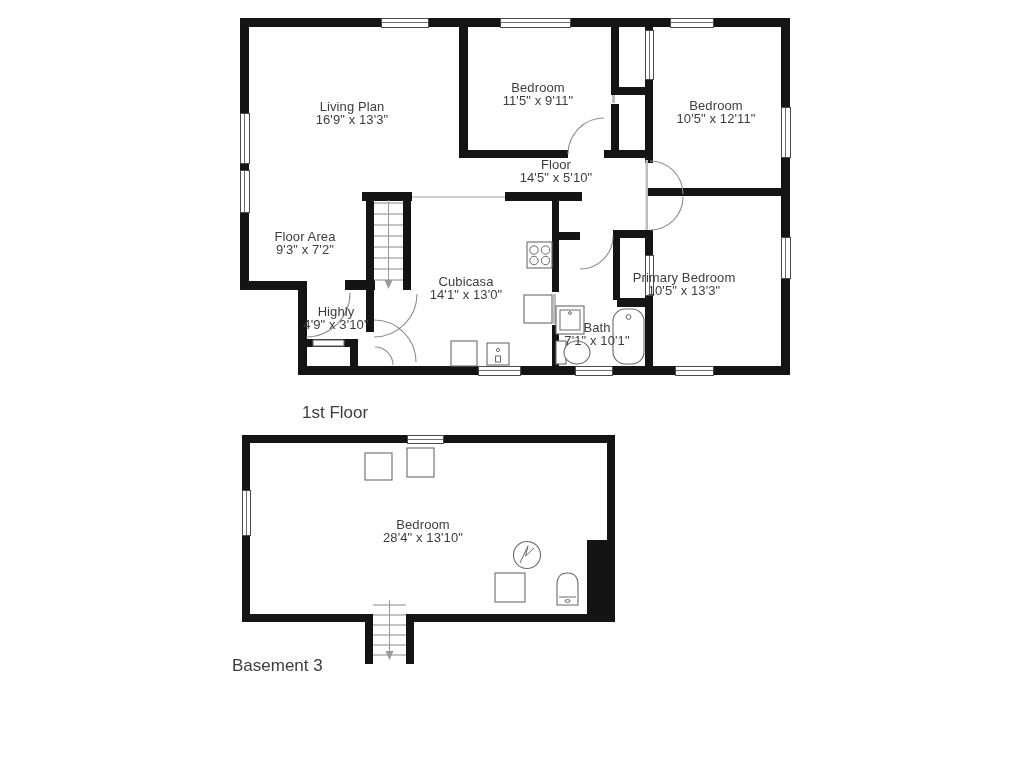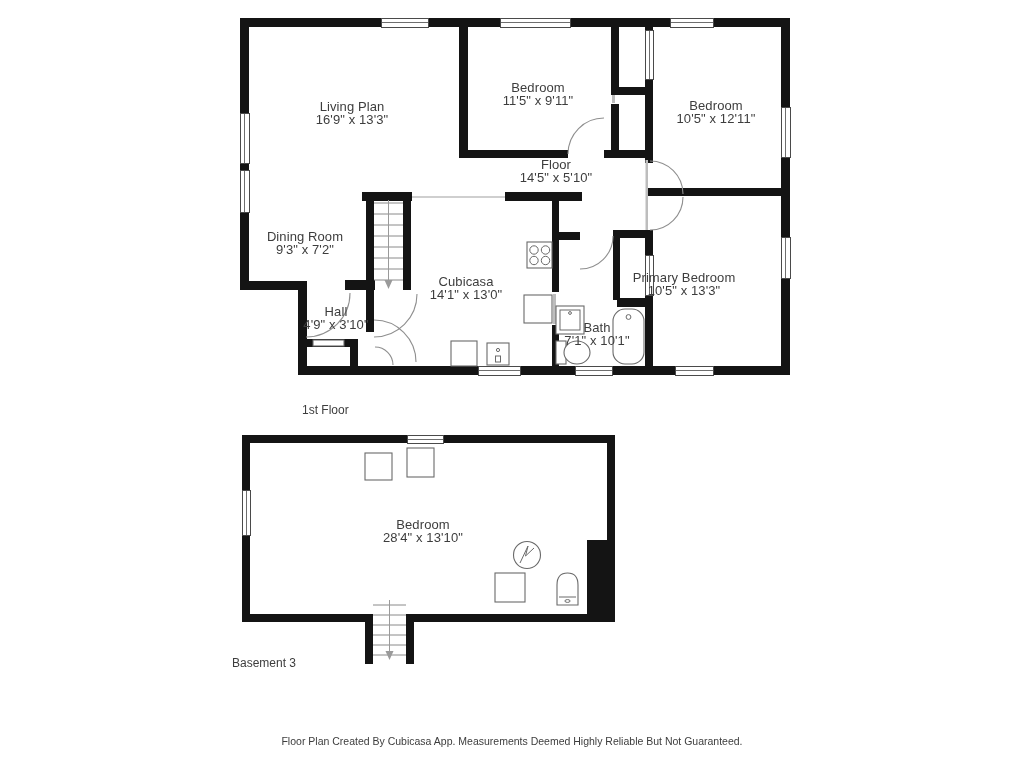--- a/index.html
+++ b/index.html
@@ -14,21 +14,21 @@
   .sliders rect{fill:#bdbdbd;}
   .stairs line{stroke:#8a8a8a;stroke-width:1;}
   .stairs .arrowline{stroke:#9a9a9a;}
   .stairs polygon{fill:#9a9a9a;}
   .fix{fill:#ffffff;stroke:#6a6a6a;stroke-width:1.1;}
   .fixthin{fill:none;stroke:#6a6a6a;stroke-width:1;}
   .openline{stroke:#9f9f9f;stroke-width:1;}
   .plan-label{position:absolute;transform:translate(-50%,-50%);
       text-align:center;color:#3d3d3d;font-size:13px;line-height:12.5px;
       white-space:nowrap;letter-spacing:0.1px;}
-  .floor-title{position:absolute;color:#3d3d3d;font-size:12px;white-space:nowrap;}
+  .floor-title{position:absolute;color:#3d3d3d;font-size:17px;white-space:nowrap;}
   .footer{position:absolute;left:512px;top:735px;transform:translateX(-50%);
       color:#3d3d3d;font-size:10.5px;white-space:nowrap;}
 </style>
 </head>
 <body>
 
 <div id="stage">
 
 <svg viewBox="0 0 1024 768" width="1024" height="768">
 
@@ -262,42 +262,41 @@
 </div>
 <div class="plan-label" style="left:716px;top:112px">
   <div>Bedroom</div>
   <div>10'5" x 12'11"</div>
 </div>
 <div class="plan-label" style="left:556px;top:171px">
   <div>Floor</div>
   <div>14'5" x 5'10"</div>
 </div>
 <div class="plan-label" style="left:305px;top:243px">
-  <div>Dining Room</div>
+  <div>Floor Area</div>
   <div>9'3" x 7'2"</div>
 </div>
 <div class="plan-label" style="left:466px;top:288px">
   <div>Cubicasa</div>
   <div>14'1" x 13'0"</div>
 </div>
 <div class="plan-label" style="left:336px;top:318px">
-  <div>Hall</div>
+  <div>Highly</div>
   <div>4'9" x 3'10"</div>
 </div>
 <div class="plan-label" style="left:597px;top:334px">
   <div>Bath</div>
   <div>7'1" x 10'1"</div>
 </div>
 <div class="plan-label" style="left:684px;top:284px">
   <div>Primary Bedroom</div>
   <div>10'5" x 13'3"</div>
 </div>
 <div class="plan-label" style="left:423px;top:531px">
   <div>Bedroom</div>
   <div>28'4" x 13'10"</div>
 </div>
 
 <div class="floor-title" style="left:302px;top:403px">1st Floor</div>
 <div class="floor-title" style="left:232px;top:656px">Basement 3</div>
 
-<div class="footer">Floor Plan Created By Cubicasa App. Measurements Deemed Highly Reliable But Not Guaranteed.</div>
 
 </div>
 
 </body></html>

